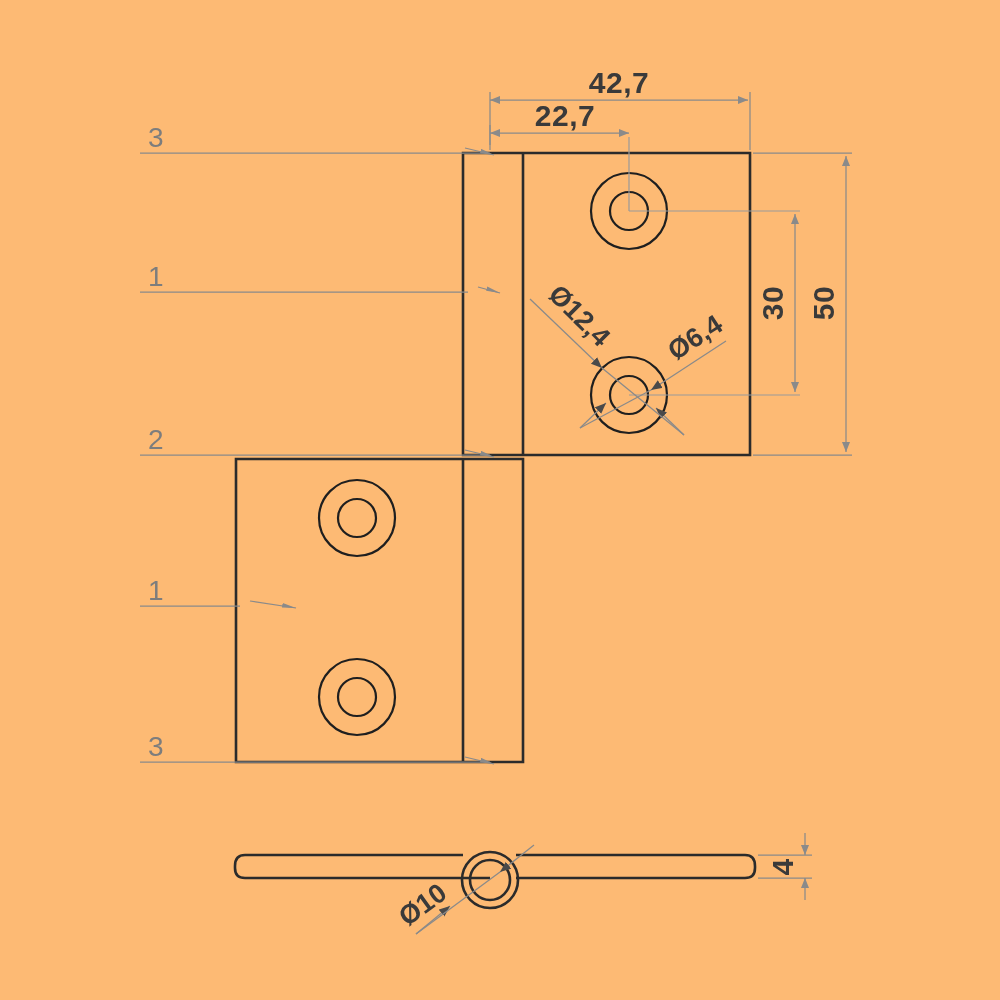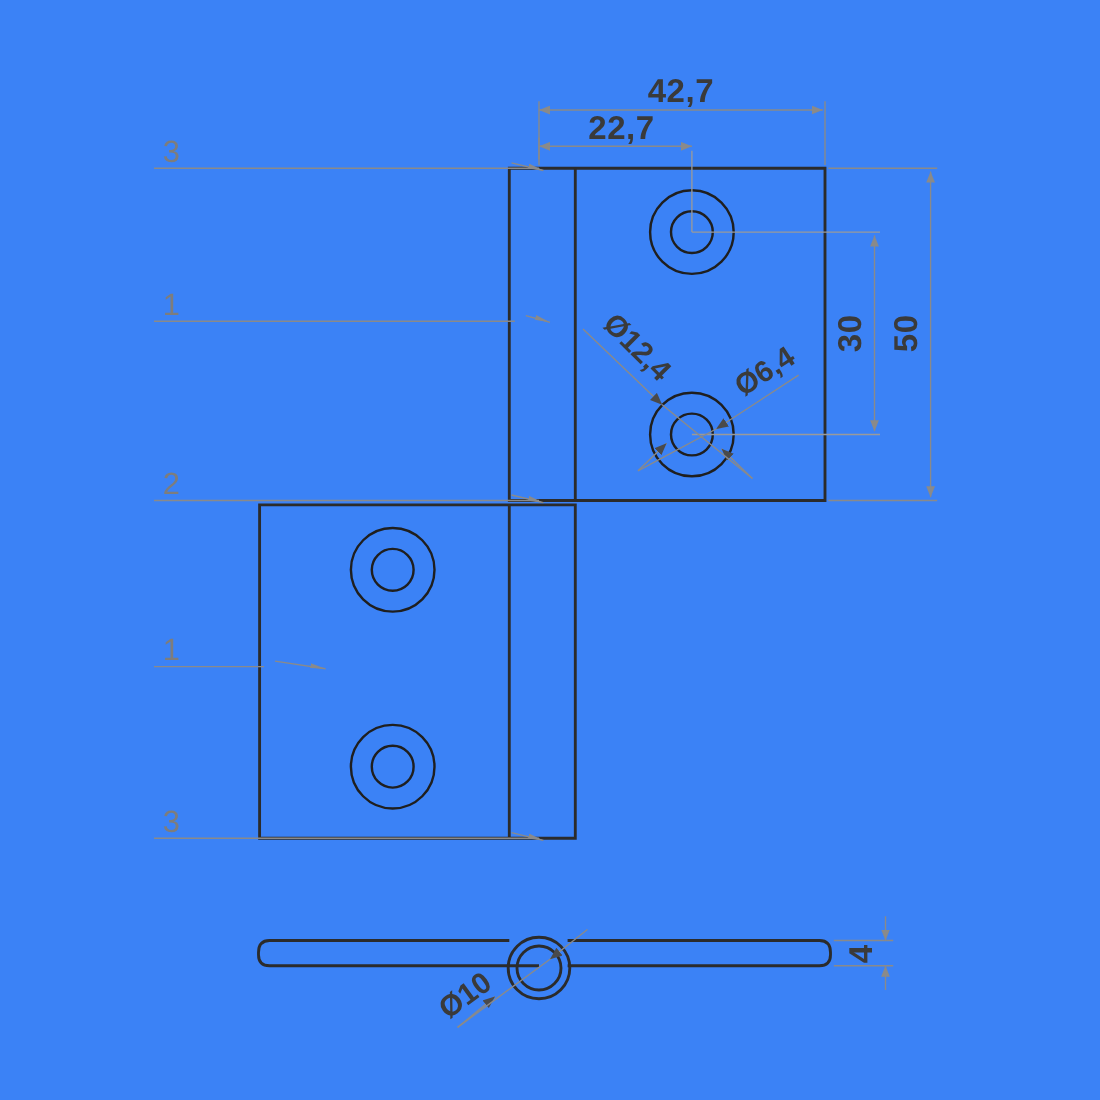--- a/index.html
+++ b/index.html
@@ -4,21 +4,21 @@
 <style>
   html, body {
     margin: 0;
     padding: 0;
     background: #ffffff;
   }
   #drawing-root {
     width: 1000px;
     height: 1000px;
     position: relative;
-    background: #3b82f6;
+    background: #fdba74;
     font-family: "Liberation Sans", sans-serif;
   }
   svg#technical-drawing {
     display: block;
     width: 1000px;
     height: 1000px;
   }
   .part-outline {
     fill: none;
     stroke: #2b2b2b;

